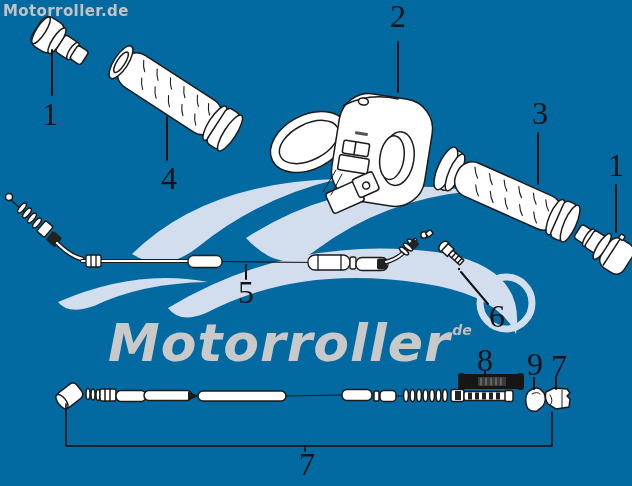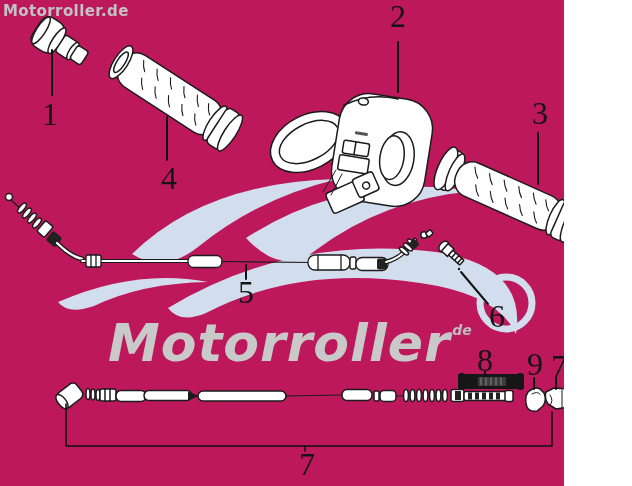--- a/index.html
+++ b/index.html
@@ -1,16 +1,16 @@
 <!DOCTYPE html>
 <html><head>
 <meta charset="utf-8">
 <style>
   html,body{margin:0;padding:0;background:#fff;}
-  .stage{position:relative;width:564px;height:486px;background:#be185d;overflow:hidden;}
+  .stage{position:relative;width:632px;height:486px;background:#0369a1;overflow:hidden;}
   .wm-corner{position:absolute;left:3px;top:2px;font-family:"DejaVu Sans",sans-serif;
              font-weight:bold;font-size:15px;color:#c3c3c3;letter-spacing:.4px;}
   .wm-main{position:absolute;left:108px;top:313px;font-family:"DejaVu Sans",sans-serif;
            font-weight:bold;font-style:italic;font-size:52px;color:#c9c9c9;letter-spacing:1px;}
   .wm-suffix{position:absolute;left:447px;top:322px;font-family:"DejaVu Sans",sans-serif;
              font-weight:bold;font-style:italic;font-size:14px;color:#bfbfbf;}
   svg.art{position:absolute;left:0;top:0;}
   .label{position:absolute;transform:translateX(-50%);line-height:1;
          font-family:"Liberation Serif","DejaVu Serif",serif;font-size:32px;color:#141414;}
 </style>

